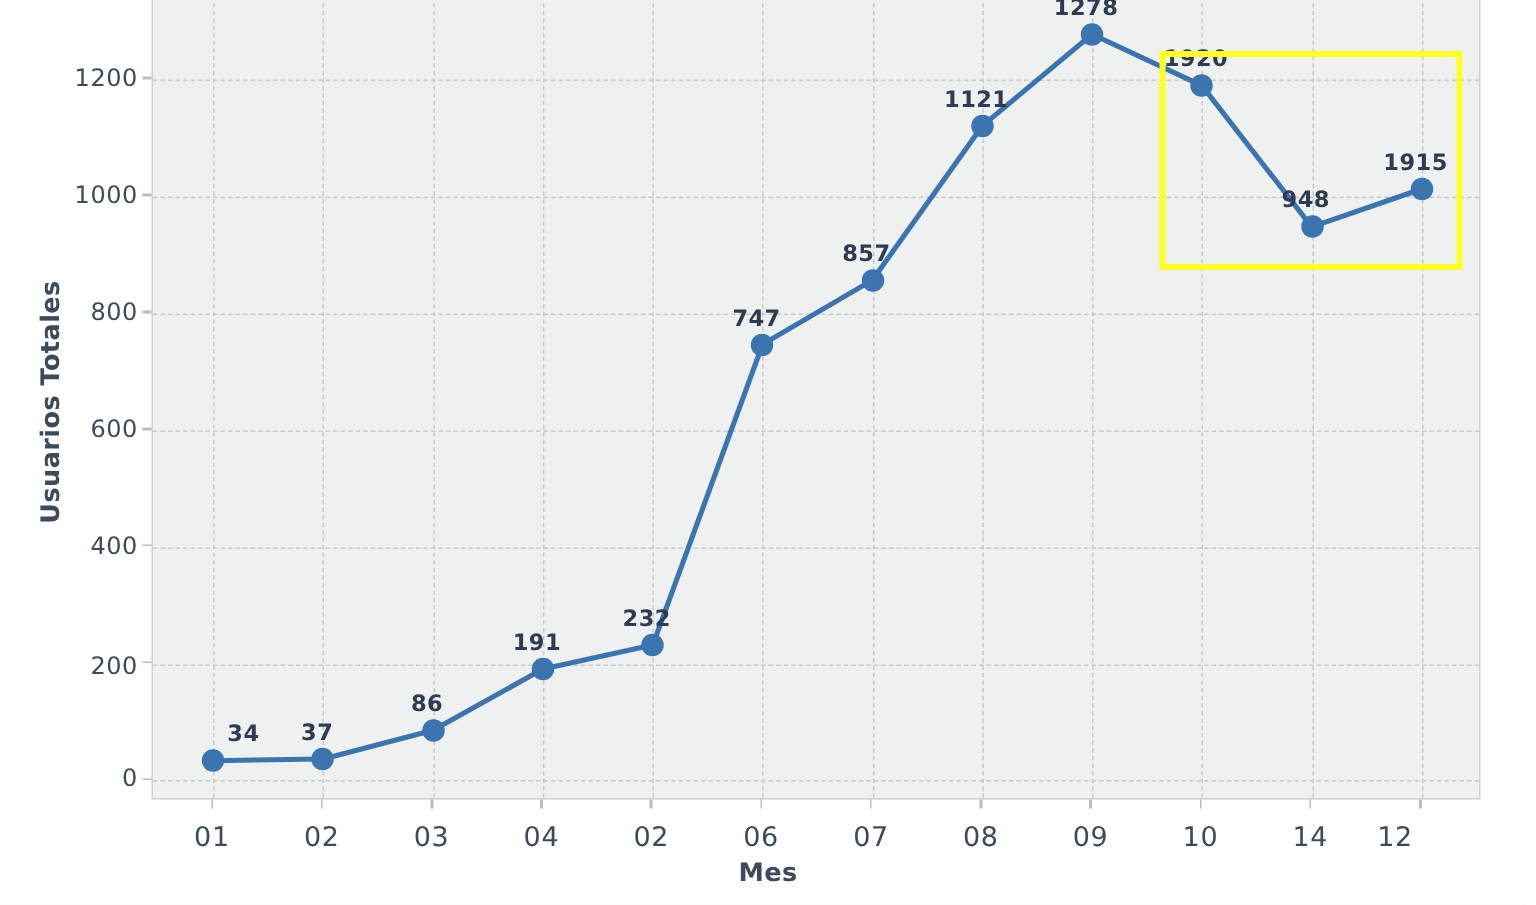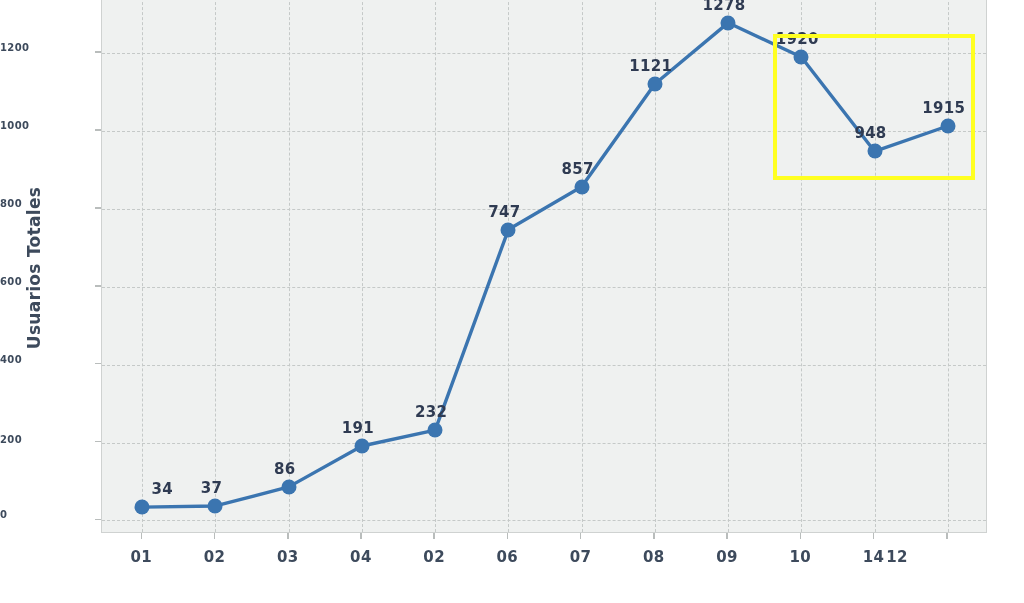--- a/index.html
+++ b/index.html
@@ -24,26 +24,26 @@
   }
   .gridline{position:absolute;pointer-events:none;}
   .gridline.h{
     left:0;width:100%;height:0;
     border-top:1.3px dashed #c5c9c8;
   }
   .gridline.v{
     top:0;height:100%;width:0;
     border-left:1.3px dashed #c5c9c8;
   }
-  .ytick-wrap{position:absolute;left:0;top:0;width:92px;
-    font-size:10px;font-weight:bold;color:#3d4a5c;letter-spacing:.4px;}
+  .ytick-wrap{position:absolute;left:0;top:0;width:92px;text-align:right;
+    font-size:16px;font-weight:normal;color:#3d4a5c;letter-spacing:.4px;}
   .xtick{
     position:absolute;
     top:548px;
-    font-size:15px;font-weight:bold;color:#3d4a5c;
+    font-size:18px;font-weight:normal;color:#3d4a5c;
     letter-spacing:.4px;
     text-align:center;
     transform:translateX(-50%);
     white-space:nowrap;
   }
   .tickmark{position:absolute;background:#b9bdbc;}
 
   
   #ylabel{
     position:absolute;
@@ -187,23 +187,24 @@
       <div class="xtick" style="left: 214.496px;">02</div>
       <div class="xtick" style="left: 287.719px;">03</div>
       <div class="xtick" style="left: 360.942px;">04</div>
       <div class="xtick" style="left: 434.165px;">02</div>
       <div class="xtick" style="left: 507.388px;">06</div>
       <div class="xtick" style="left: 580.612px;">07</div>
       <div class="xtick" style="left: 653.835px;">08</div>
       <div class="xtick" style="left: 727.058px;">09</div>
       <div class="xtick" style="left: 800.281px;">10</div>
       <div class="xtick" style="left: 873.504px;">14</div>
-      <div class="xtick" style="left: 897px;">12</div>
+      <div class="xtick" style="left: 930px;">12</div>
     </div>
 
+  <div id="xlabel">Mes</div>
 
 
   <div id="annotation" style="left: 773px; top: 34px; width: 202px; height: 146px; border-color: rgb(255, 255, 33);"></div>
 
 <div class="tickmark" style="left: 95px; top: 518.674px; width: 6px; height: 1.5px;"></div>
     <div class="tickmark" style="left: 95px; top: 440.809px; width: 6px; height: 1.5px;"></div>
     <div class="tickmark" style="left: 95px; top: 362.944px; width: 6px; height: 1.5px;"></div>
     <div class="tickmark" style="left: 95px; top: 285.079px; width: 6px; height: 1.5px;"></div>
     <div class="tickmark" style="left: 95px; top: 207.215px; width: 6px; height: 1.5px;"></div>
     <div class="tickmark" style="left: 95px; top: 129.35px; width: 6px; height: 1.5px;"></div>

